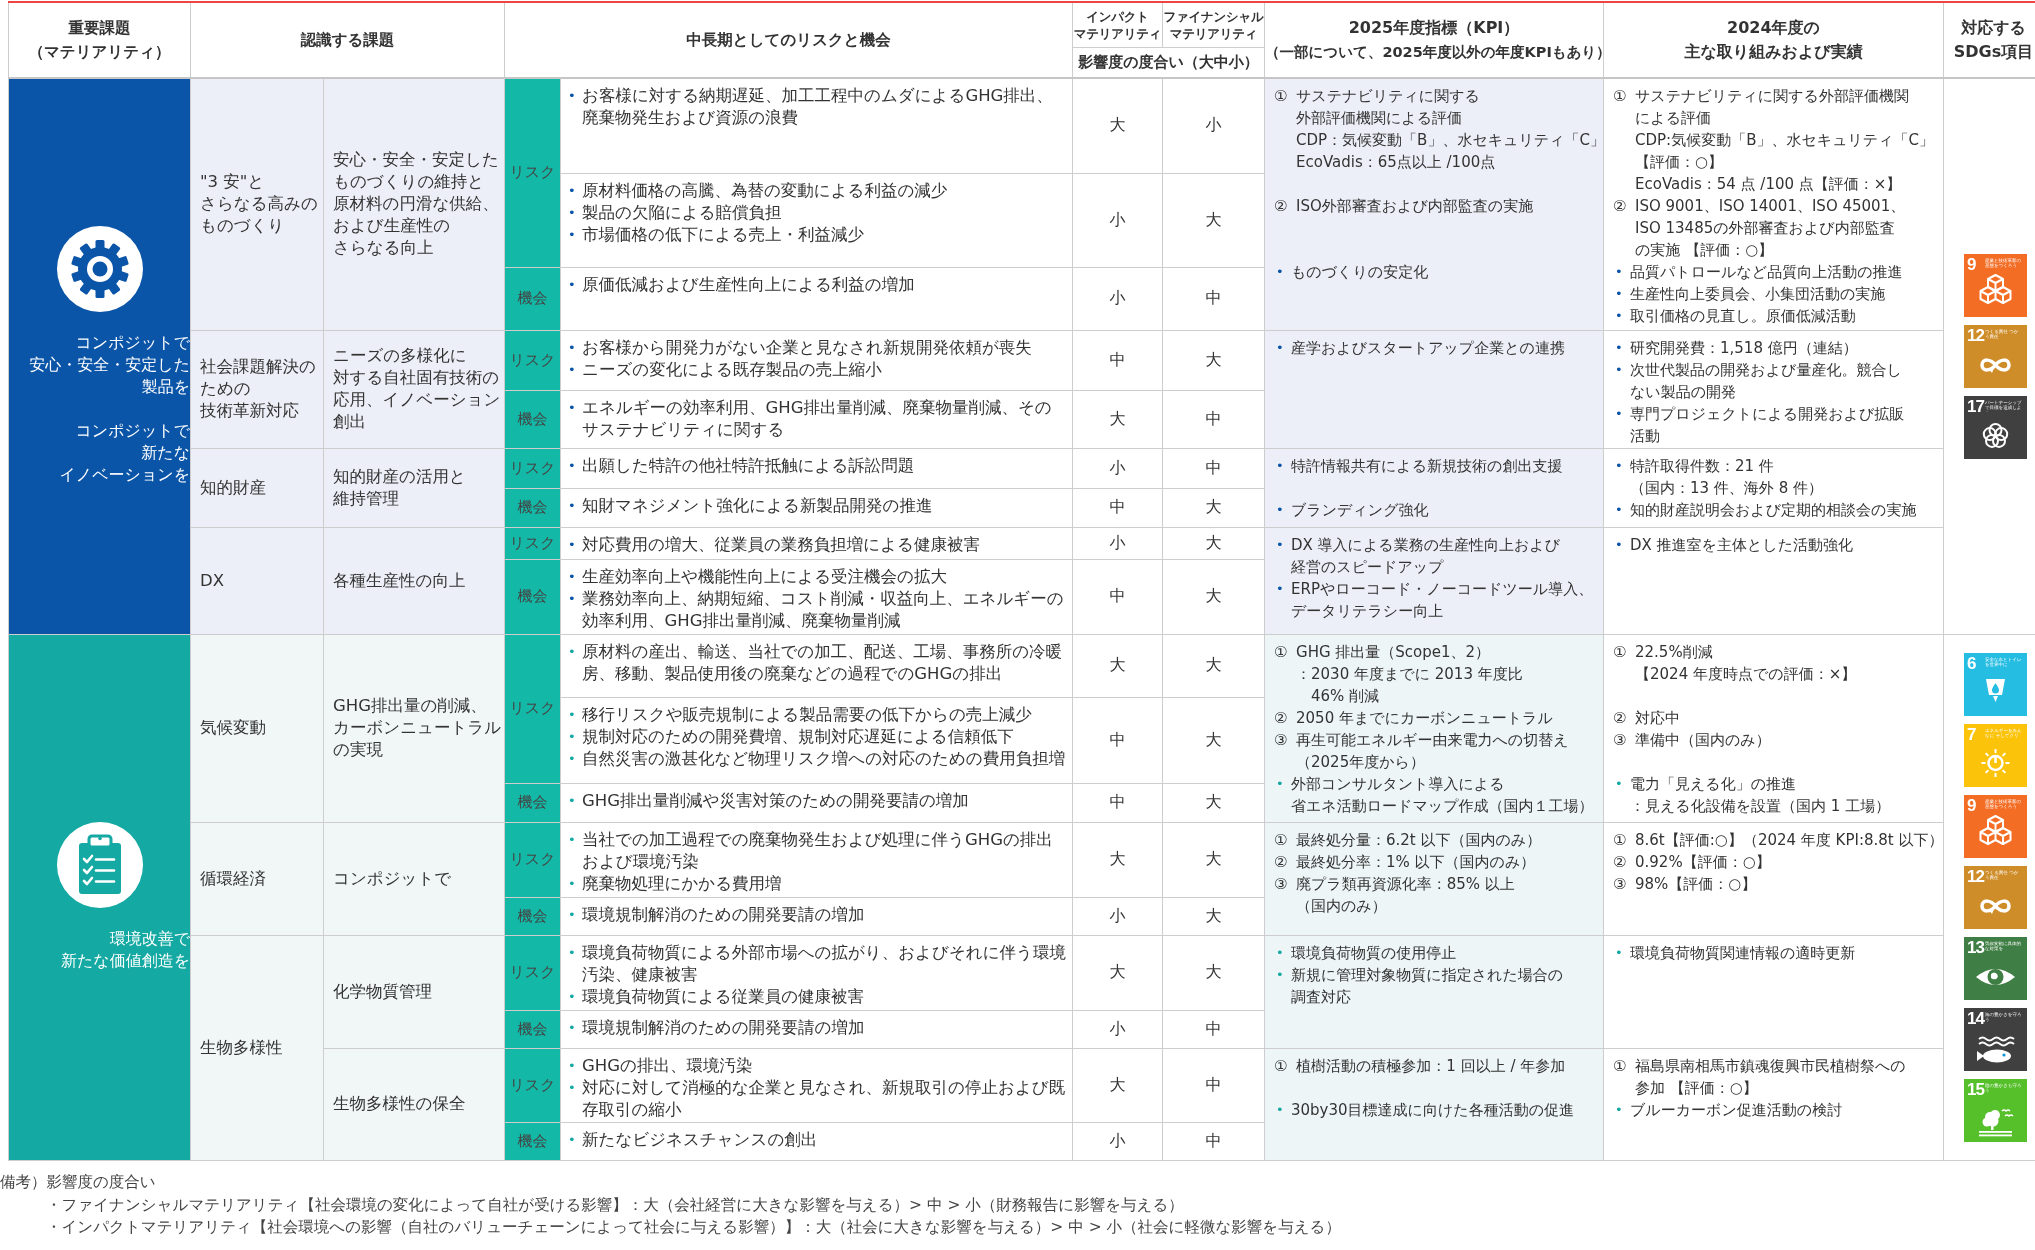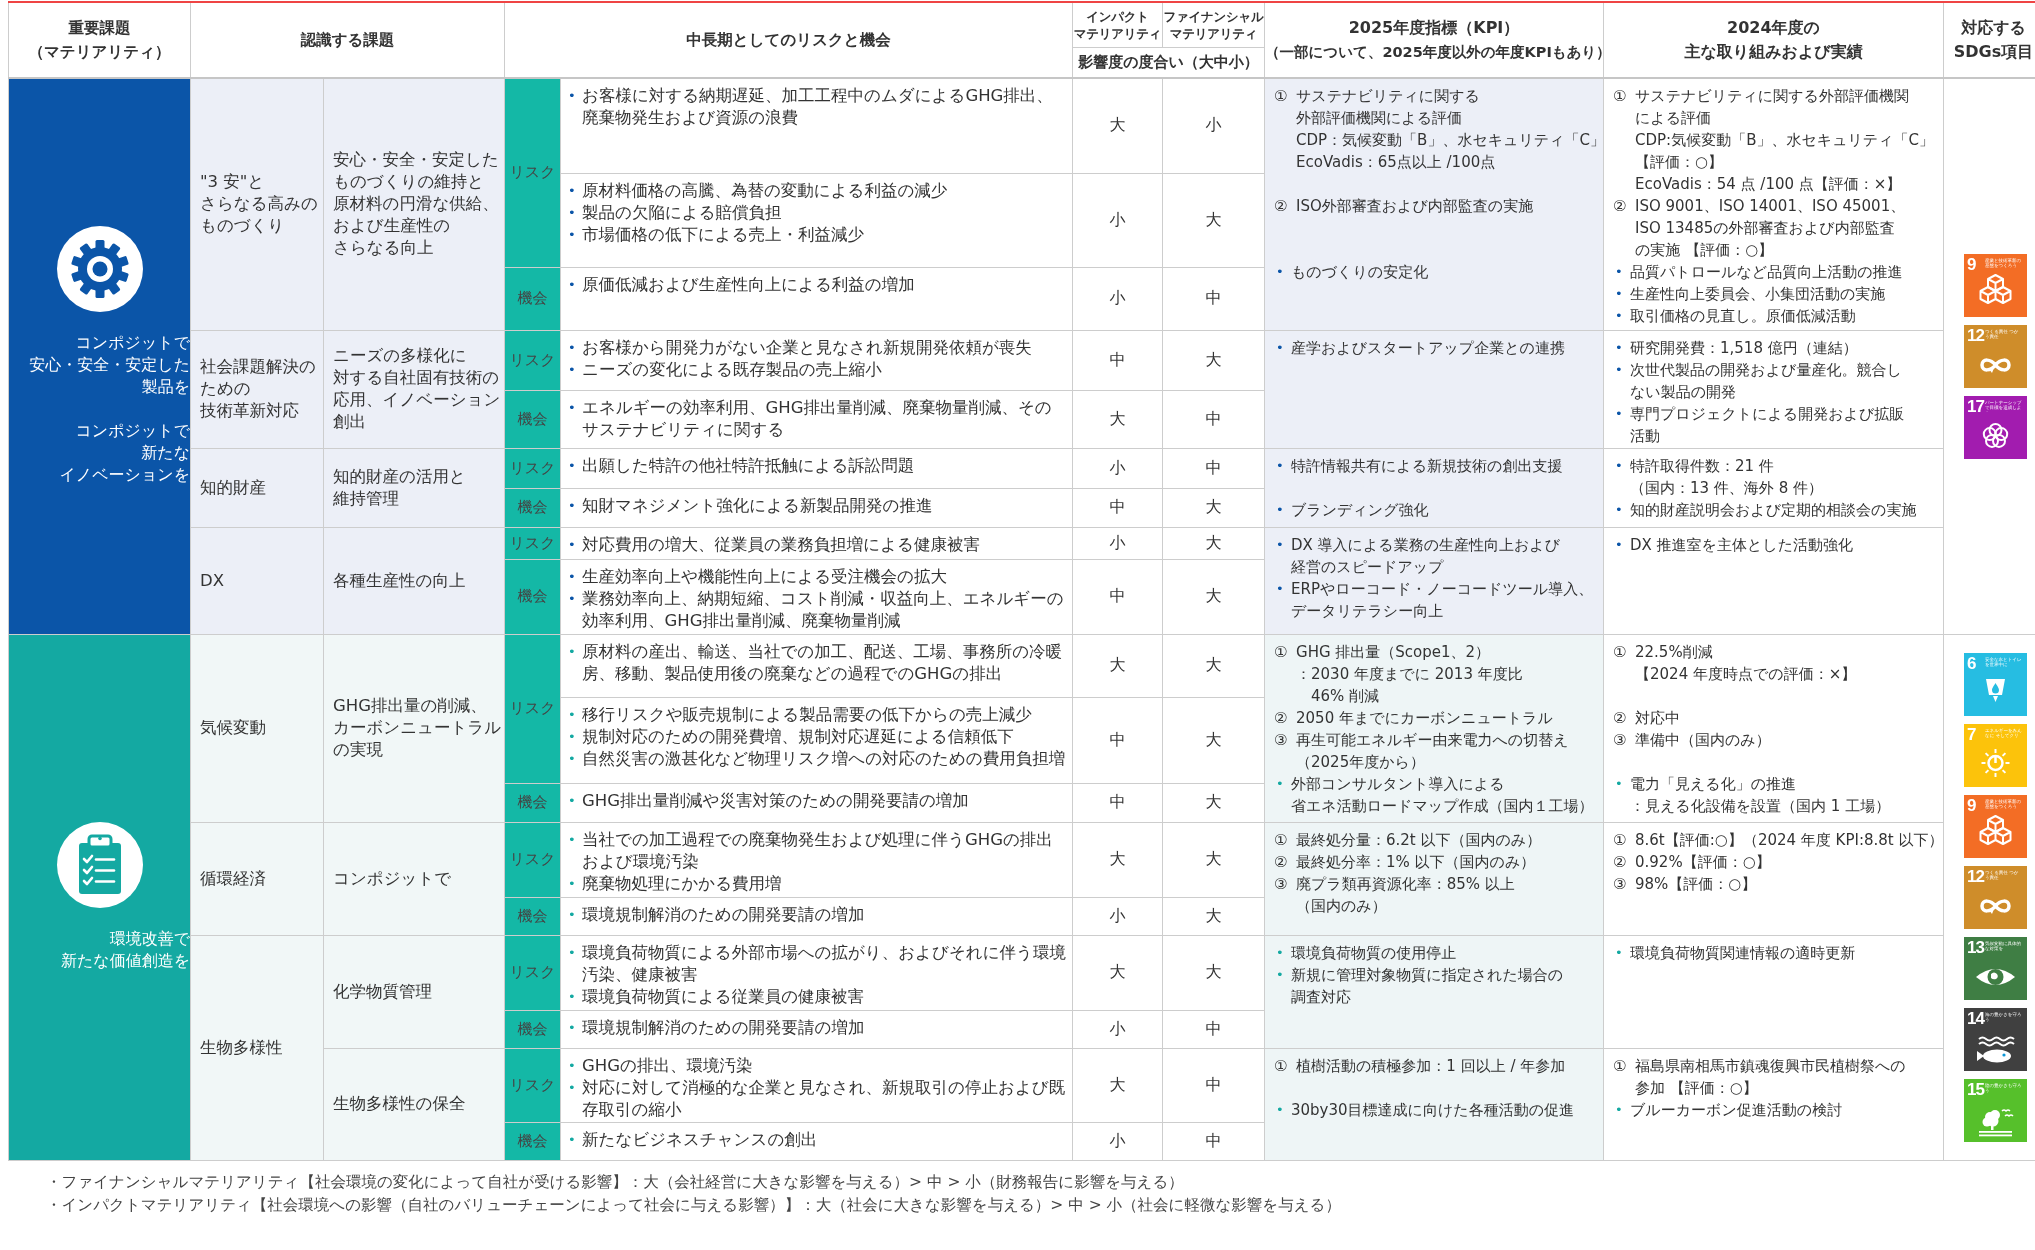--- a/index.html
+++ b/index.html
@@ -210,21 +210,21 @@
             <div class="sdg-tile" style="background: rgb(207, 141, 42);">
               <div class="sdg-sym">
                 <svg viewBox="0 0 63 63">
                   <path d="M31.5 40C27 34 18 33 18 40C18 47 27 46 31.5 40C36 34 45 33 45 40C45 47 36 46 31.5 40Z" fill="none" stroke="#fff" stroke-width="3.5"></path>
                   <path d="M25 44l5-1l-2 5z" fill="#fff"></path>
                 </svg>
               </div>
               <span class="sdg-num">12</span>
               <span class="sdg-label">つくる責任 つかう責任</span>
             </div>
-            <div class="sdg-tile" style="background: #a21caf;">
+            <div class="sdg-tile" style="background: #404040;">
               <div class="sdg-sym">
                 <svg viewBox="0 0 63 63">
                   <g fill="none" stroke="#fff" stroke-width="2">
                     <circle cx="31.5" cy="34" r="6"></circle>
                     <circle cx="37.2" cy="38.1" r="6"></circle>
                     <circle cx="35" cy="44.9" r="6"></circle>
                     <circle cx="28" cy="44.9" r="6"></circle>
                     <circle cx="25.8" cy="38.1" r="6"></circle>
                   </g>
                 </svg>
@@ -798,15 +798,16 @@
             <span class="ln">新たなビジネスチャンスの創出</span>
           </div>
         </td>
         <td class="val">小</td>
         <td class="val">中</td>
       </tr>
     </tbody>
 </table>
 
 <div class="foot">
+  <span class="ln">備考）影響度の度合い</span>
   <span class="fl">・ファイナンシャルマテリアリティ【社会環境の変化によって自社が受ける影響】：大（会社経営に大きな影響を与える）&gt; 中 &gt; 小（財務報告に影響を与える）</span>
   <span class="fl">・インパクトマテリアリティ【社会環境への影響（自社のバリューチェーンによって社会に与える影響）】：大（社会に大きな影響を与える）&gt; 中 &gt; 小（社会に軽微な影響を与える）</span>
 </div>
 
 </body></html>

